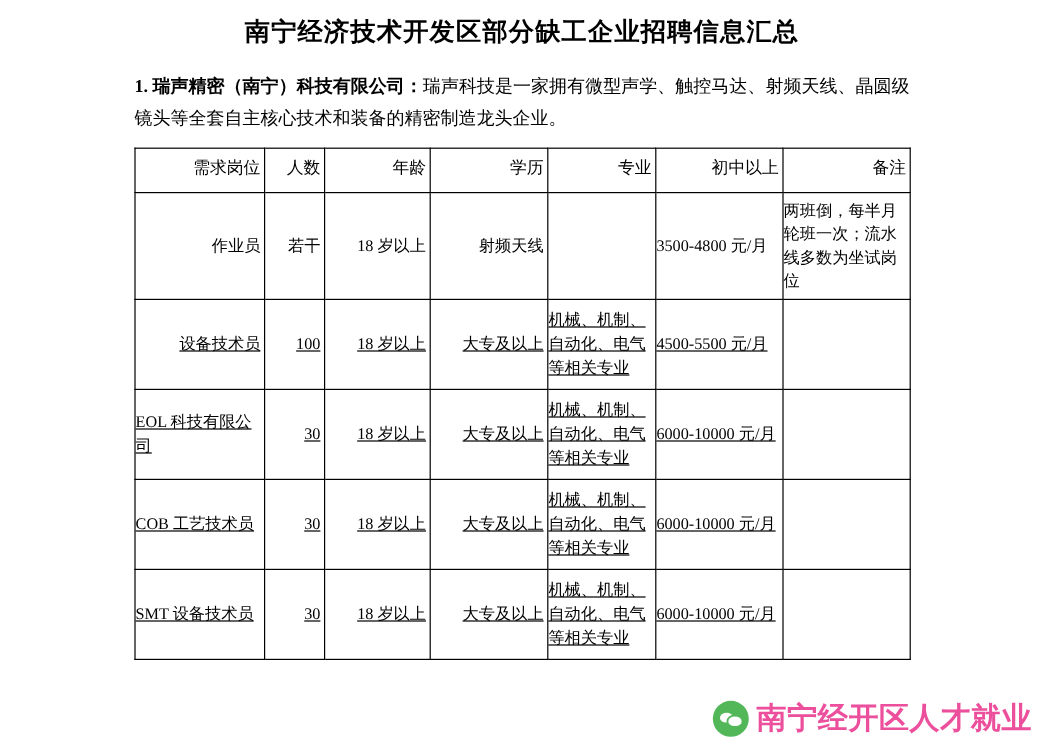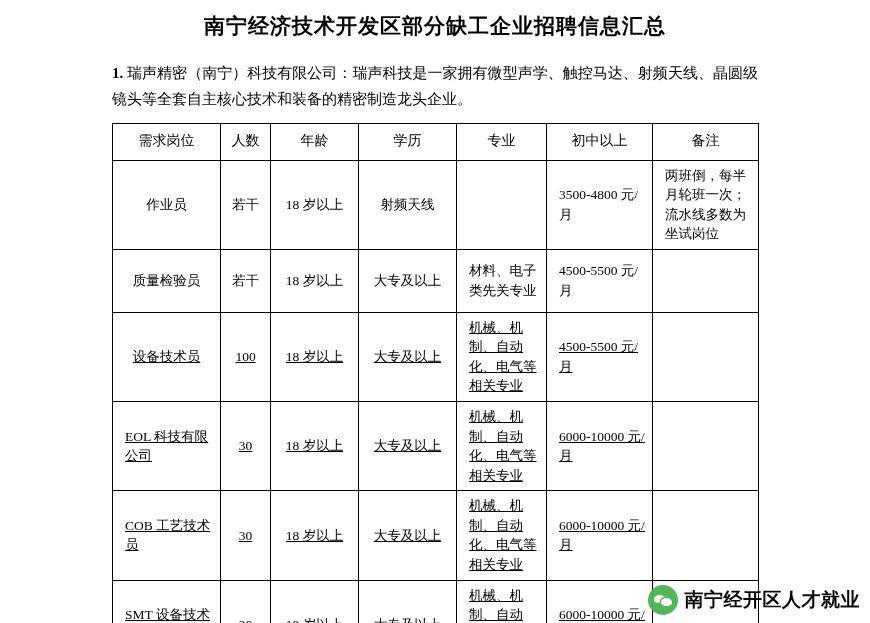--- a/index.html
+++ b/index.html
@@ -35,49 +35,49 @@
     margin: 14px 0 10px 0;
     padding: 0 112px 0 112px;
     font-size: 15px;
     line-height: 1.75;
     text-align: justify;
   }
   .intro-number {
     font-weight: bold;
   }
   .intro-company {
-    font-weight: normal;
+    font-weight: bold;
   }
   .intro-desc {
     font-weight: normal;
   }
   .table-wrap {
     padding: 0 112px 0 112px;
   }
   table.jobs {
     border-collapse: collapse;
     width: 646px;
     table-layout: fixed;
     font-size: 13.5px;
   }
   table.jobs th, table.jobs td {
     border: 1px solid #000000;
-    text-align: center;
+    text-align: right;
     vertical-align: middle;
     padding: 5px 3px;
     line-height: 1.45;
     font-weight: normal;
   }
   table.jobs th {
     height: 26px;
     font-size: 14px;
   }
   table.jobs td.cell-left {
     text-align: left;
-    padding-left: 12px;
+    padding-left: 0;
   }
   .col-0 { width: 108px; }
   .col-1 { width: 50px; }
   .col-2 { width: 88px; }
   .col-3 { width: 98px; }
   .col-4 { width: 90px; }
   .col-5 { width: 106px; }
   .col-6 { width: 106px; }
 
   .row-h-1 td { height: 58px; }
@@ -117,22 +117,22 @@
     left: 13px;
     top: 13px;
     width: 11px;
     height: 8px;
     border-radius: 50% 50% 45% 45%;
     background: #ffffff;
     box-shadow: 0 0 0 1.5px #4bb552;
   }
   .wm-text {
     font-family: "Liberation Sans", sans-serif;
-    font-size: 19px;
-    color: #000000;
+    font-size: 25px;
+    color: #ec4899;
     font-weight: bold;
     letter-spacing: 0.5px;
     white-space: nowrap;
   }
 </style>
 </head>
 <body>
 
 <div class="page">
 
@@ -168,29 +168,20 @@
       <tbody>
         <tr class="row-h-1">
           <td>作业员</td>
           <td>若干</td>
           <td>18 岁以上</td>
           <td>射频天线</td>
           <td></td>
           <td class="cell-left">3500-4800 元/月</td>
           <td class="cell-left">两班倒，每半月轮班一次；流水线多数为坐试岗位</td>
         </tr>
-        <tr class="row-h-2">
-          <td>质量检验员</td>
-          <td>若干</td>
-          <td>18 岁以上</td>
-          <td>大专及以上</td>
-          <td class="cell-left">材料、电子类先关专业</td>
-          <td class="cell-left">4500-5500 元/月</td>
-          <td></td>
-        </tr>
         <tr class="row-h-3">
           <td>设备技术员</td>
           <td>100</td>
           <td>18 岁以上</td>
           <td>大专及以上</td>
           <td class="cell-left">机械、机制、自动化、电气等相关专业</td>
           <td class="cell-left">4500-5500 元/月</td>
           <td></td>
         </tr>
         <tr class="row-h-3">

